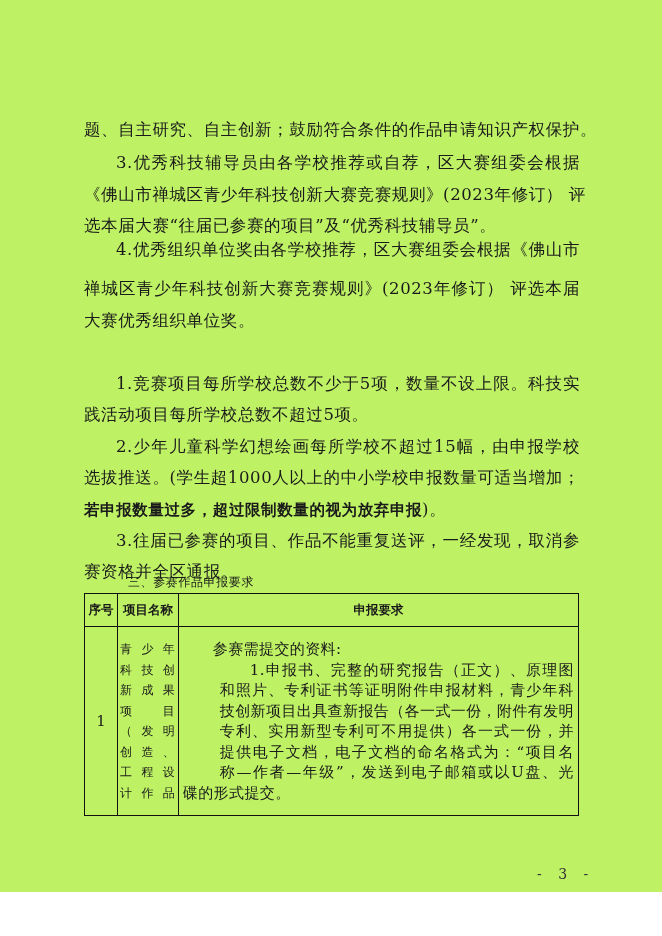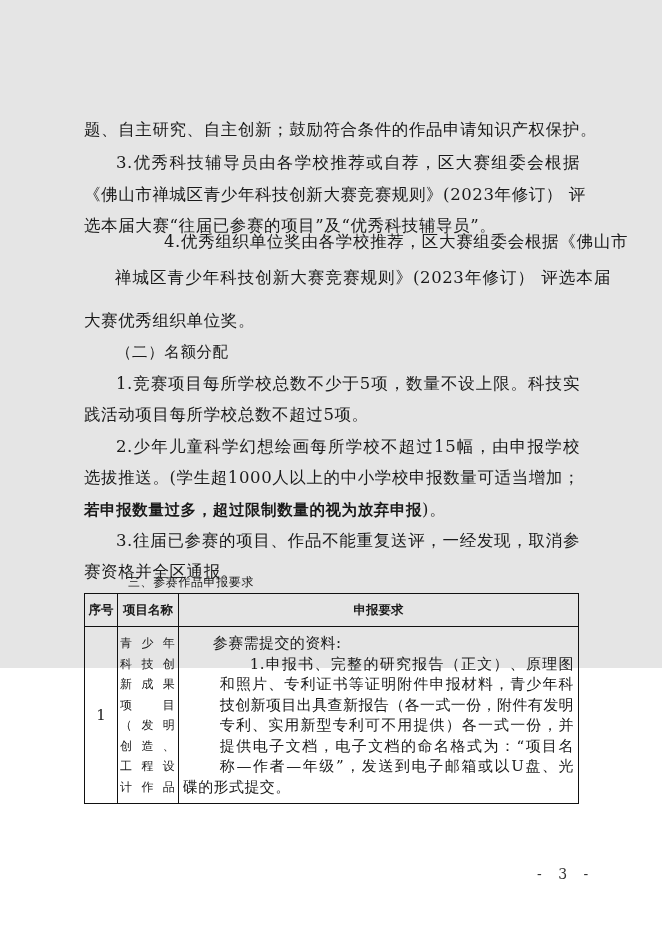--- a/index.html
+++ b/index.html
@@ -1,57 +1,56 @@
 <!DOCTYPE html>
 <html><head>
 <meta charset="utf-8">
 <style>
   html, body { margin: 0; padding: 0; background: #ffffff; }
   body { width: 662px; height: 936px; position: relative; overflow: hidden;
          font-family: "DejaVu Serif", "Liberation Serif", serif; color: #1a1a1a; }
-  .page { position: absolute; left: 0; top: 0; width: 662px; height: 668px; background: #e5e5e5; }
+  .page { position: absolute; left: 0; top: 0; width: 662px; height: 892px; background: #bef264; }
   .line { position: absolute; left: 84px; width: 496px; font-size: 16.5px; line-height: 20px;
           white-space: nowrap; letter-spacing: 0.6px; }
   .indent { left: 116px; width: 464px; }
   .justify { text-align: justify; text-align-last: justify; }
   .bold { font-weight: bold; font-family: "DejaVu Sans", "Liberation Sans", sans-serif; font-size: 15.5px; }
   .heading2 { left: 116px; font-family: "DejaVu Sans", "Liberation Sans", sans-serif; font-size: 15.5px; }
   .heading3 { left: 128px; font-family: "DejaVu Sans", "Liberation Sans", sans-serif; font-size: 12px; }
   table.req { position: absolute; left: 84px; top: 593px; width: 495px; border-collapse: collapse;
               font-size: 15px; }
   table.req th, table.req td { border: 1.5px solid #111; padding: 0; vertical-align: middle; }
   table.req th { height: 32px; font-family: "DejaVu Sans", "Liberation Sans", sans-serif;
                  font-weight: bold; font-size: 12.5px; text-align: center; }
   td.num { width: 40px; text-align: center; font-size: 15px; }
   td.name { width: 68px; padding: 2px 2px !important; }
   td.name .nl { display: block; text-align: justify; text-align-last: justify; line-height: 20.5px;
                 font-size: 12px; letter-spacing: 1px; }
-  td.req-text { padding: 6px 4px !important; }
+  td.req-text { padding: 12px 4px !important; }
   td.req-text .rl { display: block; line-height: 20.5px; font-size: 15px; white-space: nowrap;
                     letter-spacing: 0.4px; }
   td.req-text .rl.j { text-align: justify; text-align-last: justify; margin-left: 37px; }
   td.req-text .rl.ind { padding-left: 30px; }
   .pagenum { position: absolute; left: 537px; top: 866px; font-size: 14px; letter-spacing: 6px; color: #333; }
 </style>
 </head>
 <body>
 
 <div class="page">
 
   <div class="line justify" style="top:120px;">题、自主研究、自主创新；鼓励符合条件的作品申请知识产权保护。</div>
 
   <div class="line indent justify" style="top:153px;">3.优秀科技辅导员由各学校推荐或自荐，区大赛组委会根据</div>
   <div class="line" style="top:185px;">《佛山市禅城区青少年科技创新大赛竞赛规则》(2023年修订） 评</div>
   <div class="line" style="top:216px;">选本届大赛“往届已参赛的项目”及“优秀科技辅导员”。</div>
 
-  <div class="line indent justify" style="top:232px;margin-left:48px;">4.优秀组织单位奖由各学校推荐，区大赛组委会根据《佛山市</div>
-  <div class="line justify" style="top:268px;margin-left:31px;">禅城区青少年科技创新大赛竞赛规则》(2023年修订） 评选本届</div>
+  <div class="line indent justify" style="top:240px;">4.优秀组织单位奖由各学校推荐，区大赛组委会根据《佛山市</div>
+  <div class="line justify" style="top:279px;">禅城区青少年科技创新大赛竞赛规则》(2023年修订） 评选本届</div>
   <div class="line" style="top:311px;">大赛优秀组织单位奖。</div>
 
-  <div class="line heading2" style="top:342px;">（二）名额分配</div>
 
   <div class="line indent justify" style="top:374px;">1.竞赛项目每所学校总数不少于5项，数量不设上限。科技实</div>
   <div class="line" style="top:405px;">践活动项目每所学校总数不超过5项。</div>
 
   <div class="line indent justify" style="top:437px;">2.少年儿童科学幻想绘画每所学校不超过15幅，由申报学校</div>
   <div class="line justify" style="top:468px;">选拔推送。(学生超1000人以上的中小学校申报数量可适当增加；</div>
   <div class="line" style="top:500px;">
     <span class="bold">若申报数量过多，超过限制数量的视为放弃申报</span><span>)。</span>
   </div>
 

